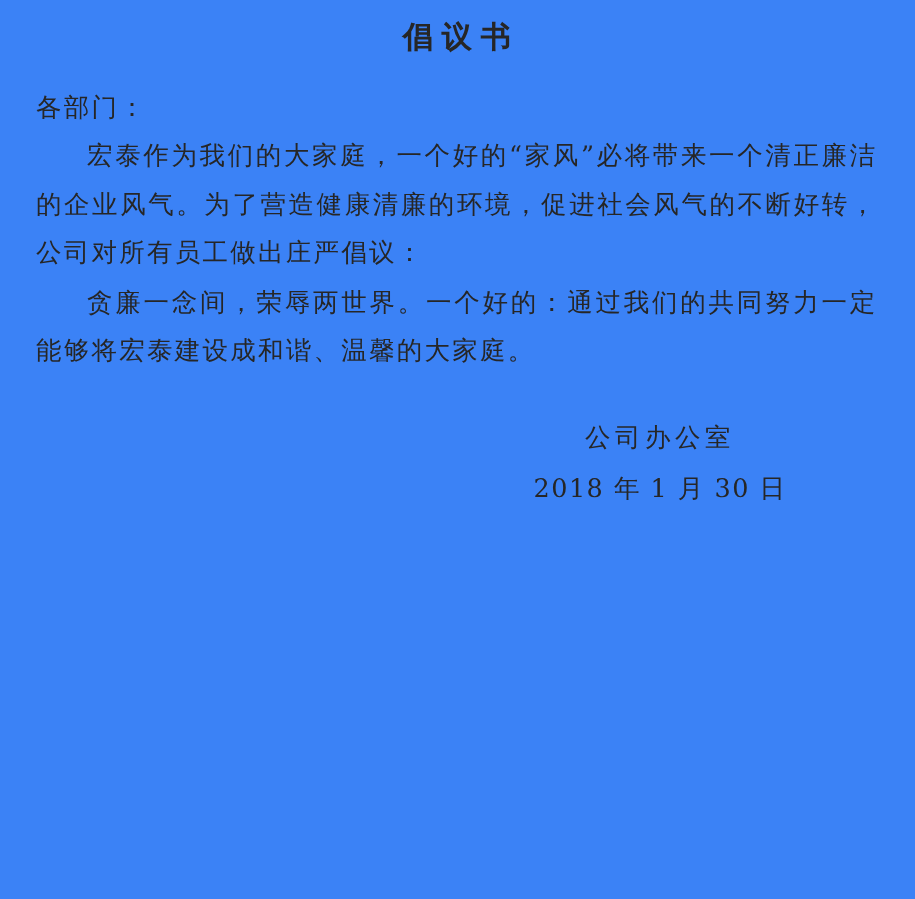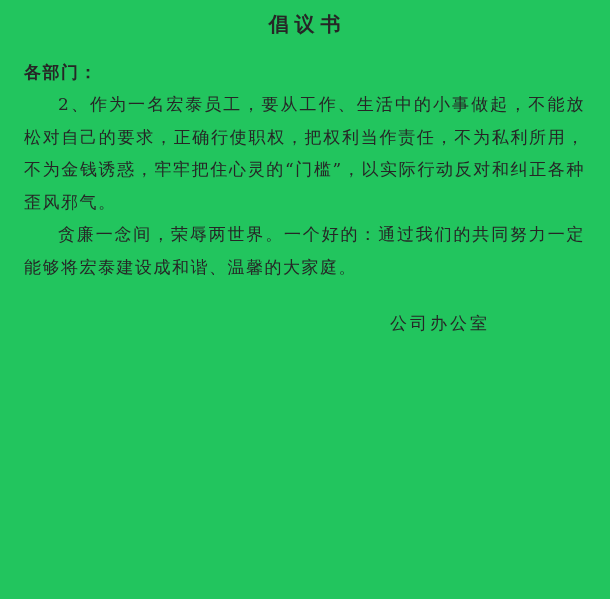--- a/index.html
+++ b/index.html
@@ -5,82 +5,81 @@
   html, body {
     margin: 0;
     padding: 0;
     background: #ffffff;
   }
   .page {
     position: relative;
     box-sizing: border-box;
     width: 610px;
     height: 599px;
-    background: #22c55e;
+    background: #3b82f6;
     padding: 6px 25px 0 24px;
     font-family: "DejaVu Serif", "Liberation Serif", serif;
     color: #262626;
     overflow: hidden;
   }
   .doc-title {
     margin: 4px 0 18px 0;
     font-size: 20px;
     font-weight: 600;
     line-height: 28px;
     text-align: center;
     letter-spacing: 6px;
     text-indent: 6px; 
   }
   .salutation {
     margin: 0;
     font-size: 17px;
     line-height: 32px;
     letter-spacing: 1.5px;
-    font-weight: bold;
   }
   .para {
     margin: 0;
     font-size: 17px;
     line-height: 32.6px;
     letter-spacing: 1.5px;
     text-indent: 2em;
     text-align: justify;
     text-justify: inter-character;
   }
   .sign-block {
     width: 230px;
     margin: 28px 30px 0 auto;
     text-align: center;
   }
   .sign-line {
     margin: 0;
     font-size: 17px;
     line-height: 26px;
     letter-spacing: 3px;
-    font-family: Liberation Mono, monospace;
   }
   .date-line {
     margin: 8px 0 0 0;
     font-size: 17px;
     line-height: 26px;
     letter-spacing: 1px;
   }
 </style>
 </head>
 <body>
 
 <div class="page">
 
   <h1 class="doc-title">倡议书</h1>
 
   <p class="salutation">各部门：</p>
 
+  <p class="para">宏泰作为我们的大家庭，一个好的“家风”必将带来一个清正廉洁的企业风气。为了营造健康清廉的环境，促进社会风气的不断好转，公司对所有员工做出庄严倡议：</p>
 
 
-  <p class="para">2、作为一名宏泰员工，要从工作、生活中的小事做起，不能放松对自己的要求，正确行使职权，把权利当作责任，不为私利所用，不为金钱诱惑，牢牢把住心灵的“门槛”，以实际行动反对和纠正各种歪风邪气。</p>
 
   <p class="para">贪廉一念间，荣辱两世界。一个好的：通过我们的共同努力一定能够将宏泰建设成和谐、温馨的大家庭。</p>
 
   <div class="sign-block">
     <p class="sign-line">公司办公室</p>
+    <p class="date-line">2018 年 1 月 30 日</p>
   </div>
 
 </div>
 
 </body></html>

